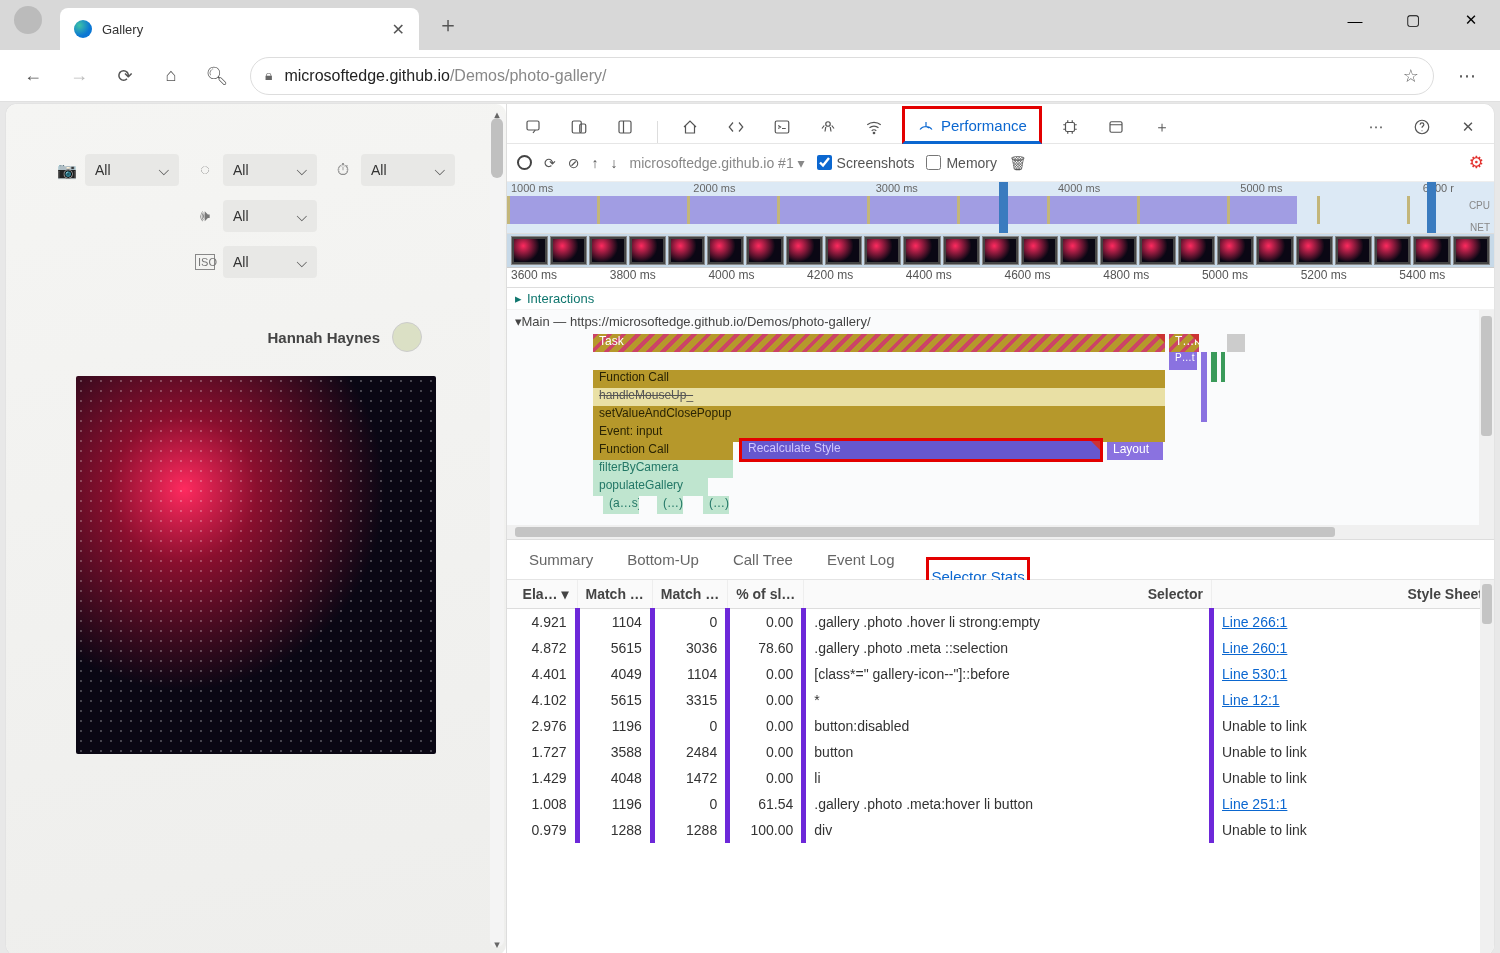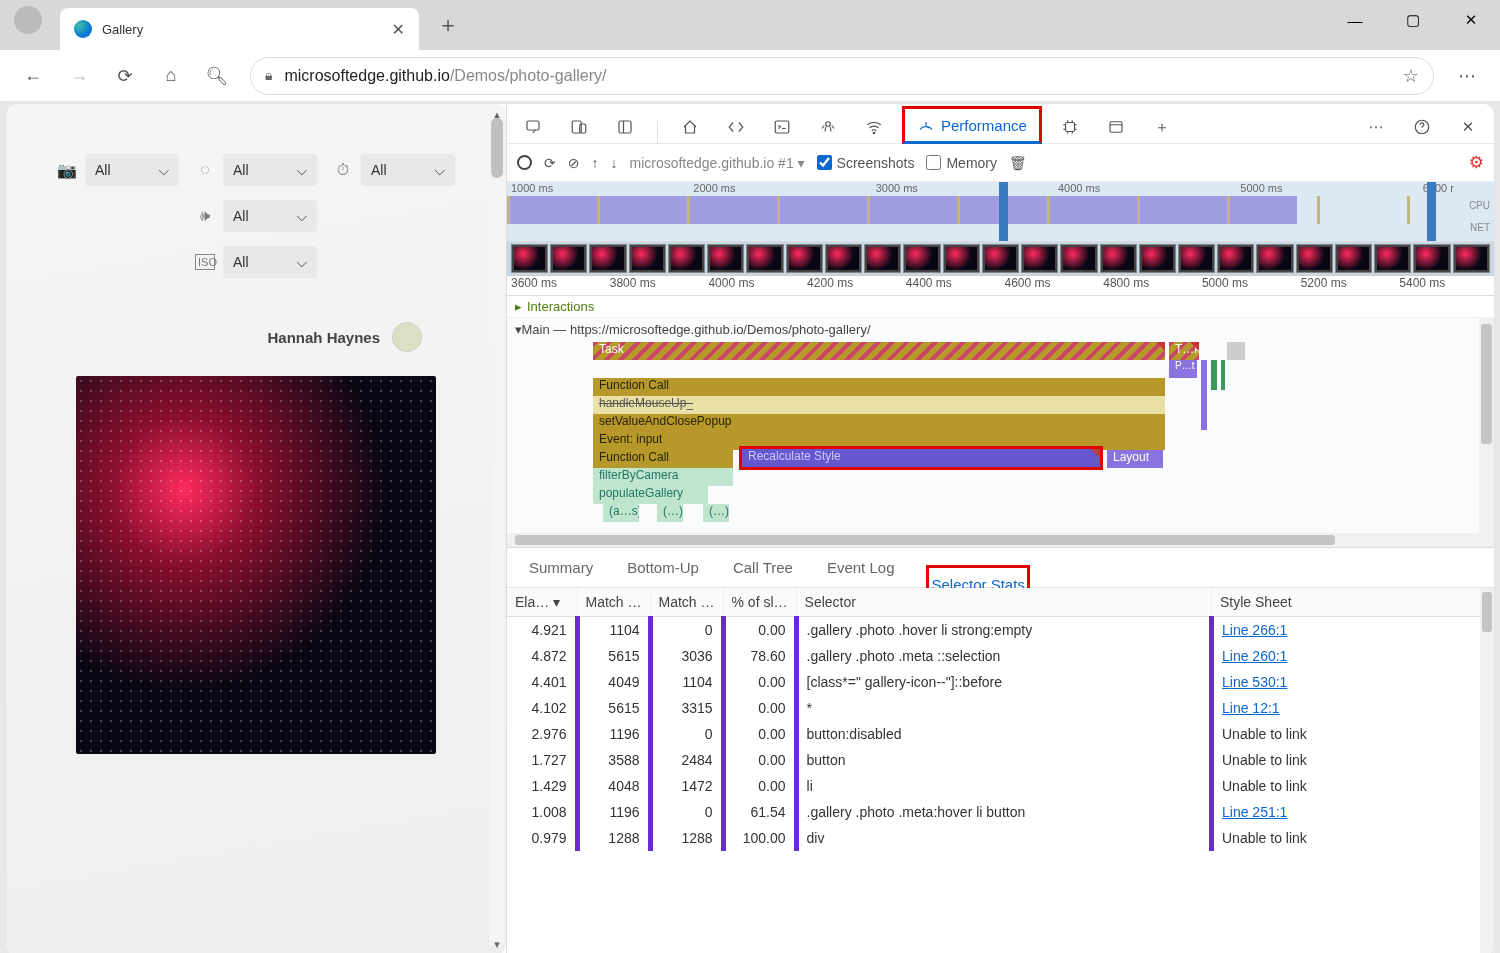--- a/index.html
+++ b/index.html
@@ -55,39 +55,39 @@
 .hl-red{border:3px solid #e30000;}
 .dt-top .spacer{flex:1;}
 
 .dt-sub { height:38px; display:flex;align-items:center;padding:0 10px;gap:12px;border-bottom:1px solid #eee;font-size:14px;color:#555;}
 .dt-sub .chk{display:flex;align-items:center;gap:5px;}
 .dt-sub input[type=checkbox]{width:15px;height:15px;accent-color:#0b67d0;}
 .dt-sub .rec{width:15px;height:15px;border-radius:50%;border:2px solid #444;}
 .dt-sub .context{color:#888;}
 .dt-sub .gear{margin-left:auto;color:#e3322f;font-size:17px;}
 
-.tl-overview{height:60px;background:linear-gradient(#dce9f5,#dce9f5);position:relative;border-bottom:1px solid #ddd;}
+.tl-overview{height:52px;background:linear-gradient(#dce9f5,#dce9f5);position:relative;border-bottom:1px solid #ddd;}
 .tl-overview .ticks{position:absolute;top:0;left:0;right:0;display:flex;font-size:11px;color:#666;}
 .tl-overview .tick{flex:1;padding-left:4px;}
 .tl-overview .wave{position:absolute;top:14px;left:0;right:0;height:28px;background:
  repeating-linear-gradient(90deg,#b4952a 0 3px,transparent 3px 90px),
  linear-gradient(90deg,#7a6bd8 60%,#7a6bd8 80%,transparent 80%);
  opacity:.6;}
 .tl-overview .cpu{position:absolute;right:4px;top:18px;font-size:10px;color:#888;}
 .tl-overview .net{position:absolute;right:4px;top:40px;font-size:10px;color:#888;}
 .tl-overview .handle{position:absolute;top:0;bottom:0;width:9px;background:#3a7bbf;}
 .tl-overview .handle.l{left:492px;} .tl-overview .handle.r{right:58px;}
 
 .tl-frames{height:34px;background:#c7d9e8;border-bottom:1px solid #ccc;display:flex;gap:2px;padding:2px 4px;overflow:hidden;}
 .frm{flex:1;background:#444;border:1px solid #888;position:relative;}
 .frm::after{content:"";position:absolute;inset:2px; background:radial-gradient(circle at 30% 30%,#ff2a5f 0%, #0a0714 60%);}
 
 .tl-ruler{height:20px;display:flex;font-size:12px;color:#555;border-bottom:1px solid #ddd;}
 .tl-ruler div{flex:1;padding-left:4px;}
-.tl-row{font-size:13px;color:#4d7c0f;padding:3px 8px;border-bottom:1px solid #f3f3f3;}
+.tl-row{font-size:13px;color:#0f766e;padding:3px 8px;border-bottom:1px solid #f3f3f3;}
 .tl-row .caret{display:inline-block;width:12px;}
 
 .flame{position:relative;height:230px;border-bottom:1px solid #ddd;background:#fafbfc;}
 .flame .hdr{font-size:13px;padding:4px 8px;color:#444;}
 .flame .track{position:absolute;height:18px;font-size:12px;color:#2a2404;overflow:hidden;white-space:nowrap;padding-left:6px;display:flex;align-items:flex-start;}
 .flame .task{background:repeating-linear-gradient(135deg,#c46,#c46 4px,#b6982b 4px,#b6982b 10px);color:#fff;}
 .flame .script{background:#b6982b;}
 .flame .script2{background:#e9e0a5;color:#555;}
 .flame .micro{background:#bfe5cf;color:#276;}
 .flame .style{background:#6657ce;color:#dcd7ff;}
@@ -97,21 +97,21 @@
 .flame-scroll .th{position:absolute;left:2px;right:2px;top:6px;height:120px;background:#c4c4c4;border-radius:3px;}
 .flame .bscroll{position:absolute;left:0;right:15px;bottom:0;height:14px;background:#f0f0f0;}
 .flame .bscroll .th{position:absolute;top:2px;bottom:2px;left:8px;width:820px;background:#c4c4c4;border-radius:3px;}
 
 .pane-tabs{height:40px;display:flex;align-items:center;gap:30px;padding:0 20px;border-bottom:1px solid #e4e4e4;font-size:15px;color:#666;}
 .pane-tabs .pt{padding:8px 2px;}
 .pane-tabs .pt.active{color:#0b67d0;border-bottom:3px solid #c4b5fd;margin-bottom:-1px;margin-top:33px;}
 
 .grid{flex:1;overflow:auto;font-size:14px;color:#333;position:relative;}
 .grid table{width:100%;border-collapse:collapse;}
-.grid th{text-align:left;font-weight:400;color:#444;padding:6px 8px;border-bottom:1px solid #ddd;border-right:1px solid #eee;background:#fafafa;white-space:nowrap;overflow:hidden;}
+.grid th{text-align:right;font-weight:700;color:#444;padding:6px 8px;border-bottom:1px solid #ddd;border-right:1px solid #eee;background:#fafafa;white-space:nowrap;overflow:hidden;}
 .grid td{padding:5px 8px;border-right:5px solid #6d28d9;white-space:nowrap;overflow:hidden;}
 .grid td.num{text-align:right;}
 .grid a{color:#0b67d0;text-decoration:underline;}
 .grid-scroll{position:absolute;right:0;top:0;width:14px;height:100%;background:#f0f0f0;}
 .grid-scroll .th{position:absolute;left:2px;right:2px;top:4px;height:40px;background:#c4c4c4;border-radius:3px;}
 
 svg.icon{width:18px;height:18px;stroke:#555;stroke-width:1.6;fill:none;}
 </style>
 </head>
 <body>

